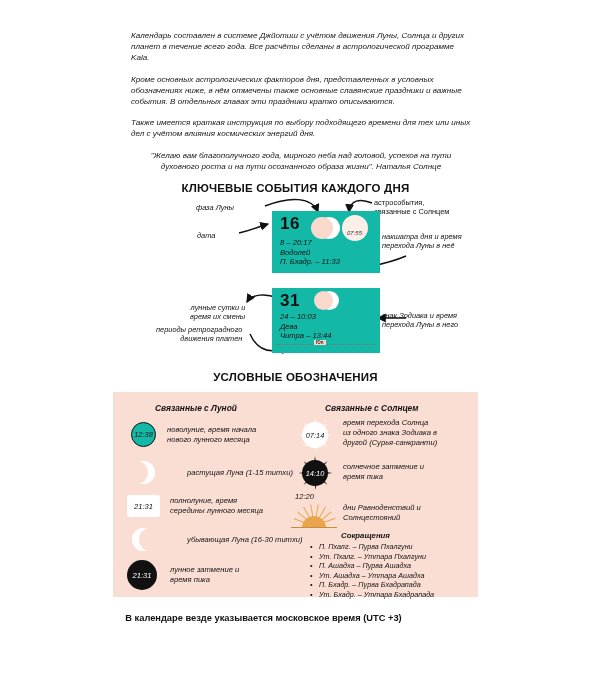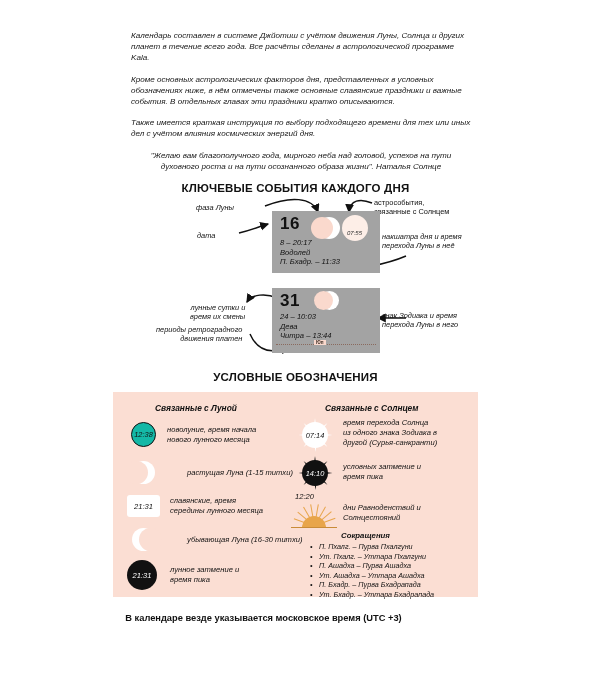--- a/index.html
+++ b/index.html
@@ -25,21 +25,21 @@
   
   .section-title{
     position:absolute;width:591px;text-align:center;
     font-weight:bold;font-size:11.5px;letter-spacing:.2px;color:#111;
   }
   #t-key{top:174px;margin-top:8px;}
   #t-legend{top:371px;}
 
   
   .daycell{
-    position:absolute;background:#a3a3a3;
+    position:absolute;background:#14b8a6;
     box-sizing:border-box;
     padding-left:44px;
   }
   #cell1{left:272px;top:211px;width:108px;height:62px;}
   #cell2{left:272px;top:288px;width:108px;height:65px;}
   .daynum{
     position:absolute;left:8px;top:3px;
     font-weight:bold;font-size:17px;color:#111;letter-spacing:.5px;
   }
   .celltime{
@@ -302,21 +302,21 @@
 нового лунного месяца</div>
     </div>
 
     <div class="lrow" style="left:19px;top:69px;">
       <div class="g-cres wax"></div>
       <div class="ltext" style="left:55px;top:7px;white-space:pre;">растущая Луна (1-15 титхи)</div>
     </div>
 
     <div class="lrow" style="left:14px;top:103px;">
       <div class="g-full">21:31</div>
-      <div class="ltext" style="left:43px;top:1px;white-space:pre;">славянские, время
+      <div class="ltext" style="left:43px;top:1px;white-space:pre;">полнолуние, время
 середины лунного месяца</div>
     </div>
 
     <div class="lrow" style="left:19px;top:136px;">
       <div class="g-cres wan"></div>
       <div class="ltext" style="left:55px;top:7px;white-space:pre;">убывающая Луна (16-30 титхи)</div>
     </div>
 
     <div class="lrow" style="left:14px;top:168px;">
       <div class="g-eclipse">21:31</div>
@@ -346,21 +346,21 @@
         <div class="ray" style="transform:rotate(0deg)"></div>
         <div class="ray" style="transform:rotate(45deg)"></div>
         <div class="ray" style="transform:rotate(90deg)"></div>
         <div class="ray" style="transform:rotate(135deg)"></div>
         <div class="ray" style="transform:rotate(180deg)"></div>
         <div class="ray" style="transform:rotate(225deg)"></div>
         <div class="ray" style="transform:rotate(270deg)"></div>
         <div class="ray" style="transform:rotate(315deg)"></div>
         <div class="disc">14:10</div>
       </div>
-      <div class="ltext" style="left:45px;top:6px;white-space:pre;">условных затмение и
+      <div class="ltext" style="left:45px;top:6px;white-space:pre;">солнечное затмение и
 время пика</div>
     </div>
 
     <div class="lrow" style="left:178px;top:100px;">
       <div class="g-solstice-time" style="left:4px;top:0px;">12:20</div>
       <div class="g-solstice" style="left:0px;top:12px;">
         <div class="sray" style="transform:rotate(-70deg)"></div>
         <div class="sray" style="transform:rotate(-50deg)"></div>
         <div class="sray" style="transform:rotate(-30deg)"></div>
         <div class="sray" style="transform:rotate(-10deg)"></div>

